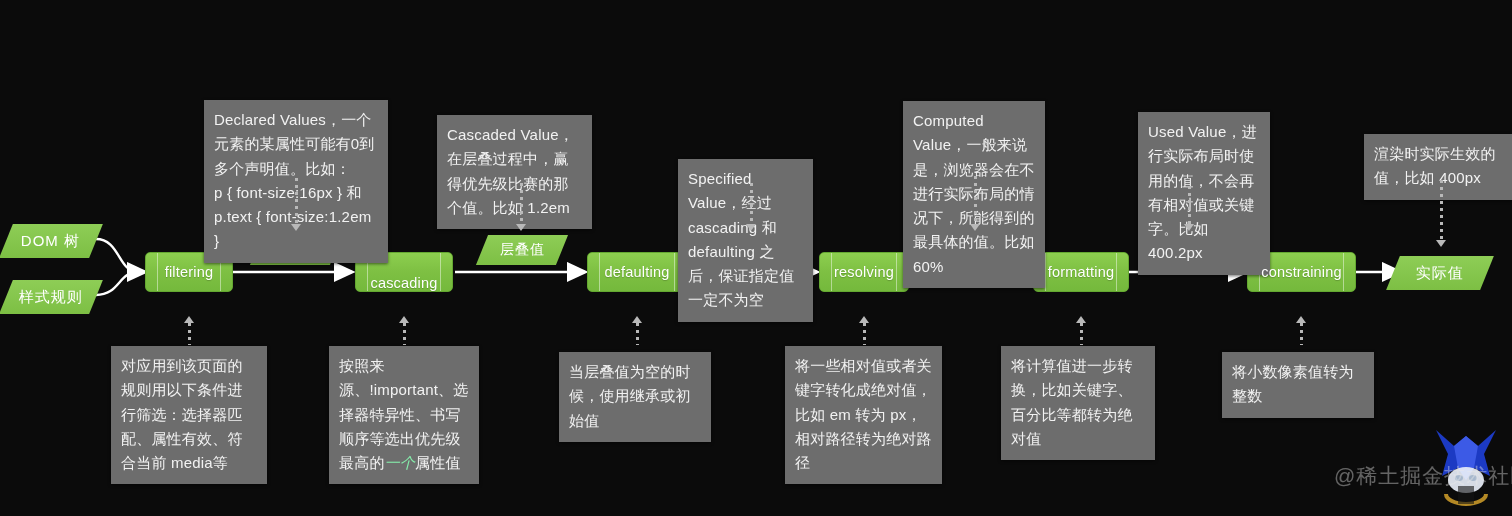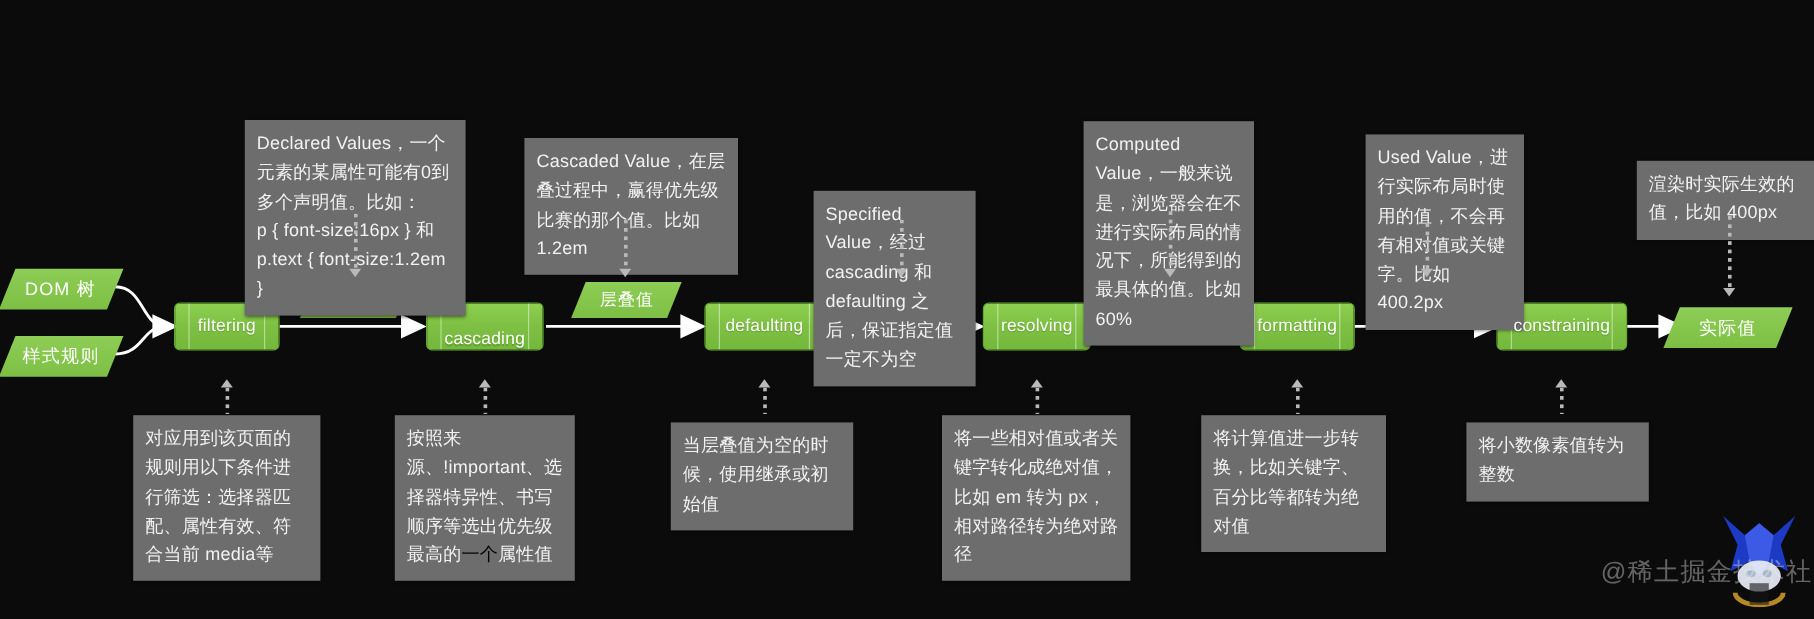--- a/index.html
+++ b/index.html
@@ -15,21 +15,21 @@
   .note {
     position: absolute;
     background: #6d6d6d;
     color: #f2f2f2;
     font-size: 15px;
     line-height: 1.62;
     padding: 8px 10px 9px 10px;
     letter-spacing: .2px;
     box-shadow: 0 1px 3px rgba(0,0,0,.55);
   }
-  .note .hl { color: #000000; }
+  .note .hl { color: #86efac; font-style: italic; }
 
   
   .dotline {
     position: absolute;
     width: 3px;
     background-image: linear-gradient(to bottom,#b9b9b9 0 3px, rgba(0,0,0,0) 3px 7px);
     background-size: 3px 7px;
     background-repeat: repeat-y;
   }
   .dotarrow {
@@ -173,21 +173,21 @@
   </div>
 
   <div class="note" style="left:204px; top:100px; width:184px;">
     <span style="white-space:pre-line;">Declared Values，一个元素的某属性可能有0到多个声明值。比如：
 p { font-size:16px } 和
 p.text { font-size:1.2em }</span>
   </div>
   <div class="dotline" style="left:295px; top:178px; height:48px;"></div>
   <div class="dotarrow down" style="left:291px; top:224px;"></div>
 
-  <div class="note" style="left:437px; top:115px; width:178px;">
+  <div class="note" style="left:437px; top:115px; width:155px;">
     <span>Cascaded Value，在层叠过程中，赢得优先级比赛的那个值。比如 1.2em</span>
   </div>
   <div class="dotline" style="left:520px; top:183px; height:43px;"></div>
   <div class="dotarrow down" style="left:516px; top:224px;"></div>
 
   <div class="note" style="left:678px; top:115px; width:135px;margin-top:44px;">
     <span>Specified Value，经过 cascading 和 defaulting 之后，保证指定值一定不为空</span>
   </div>
   <div class="dotline" style="left:750px; top:183px; height:43px;"></div>
   <div class="dotarrow down" style="left:746px; top:224px;"></div>

